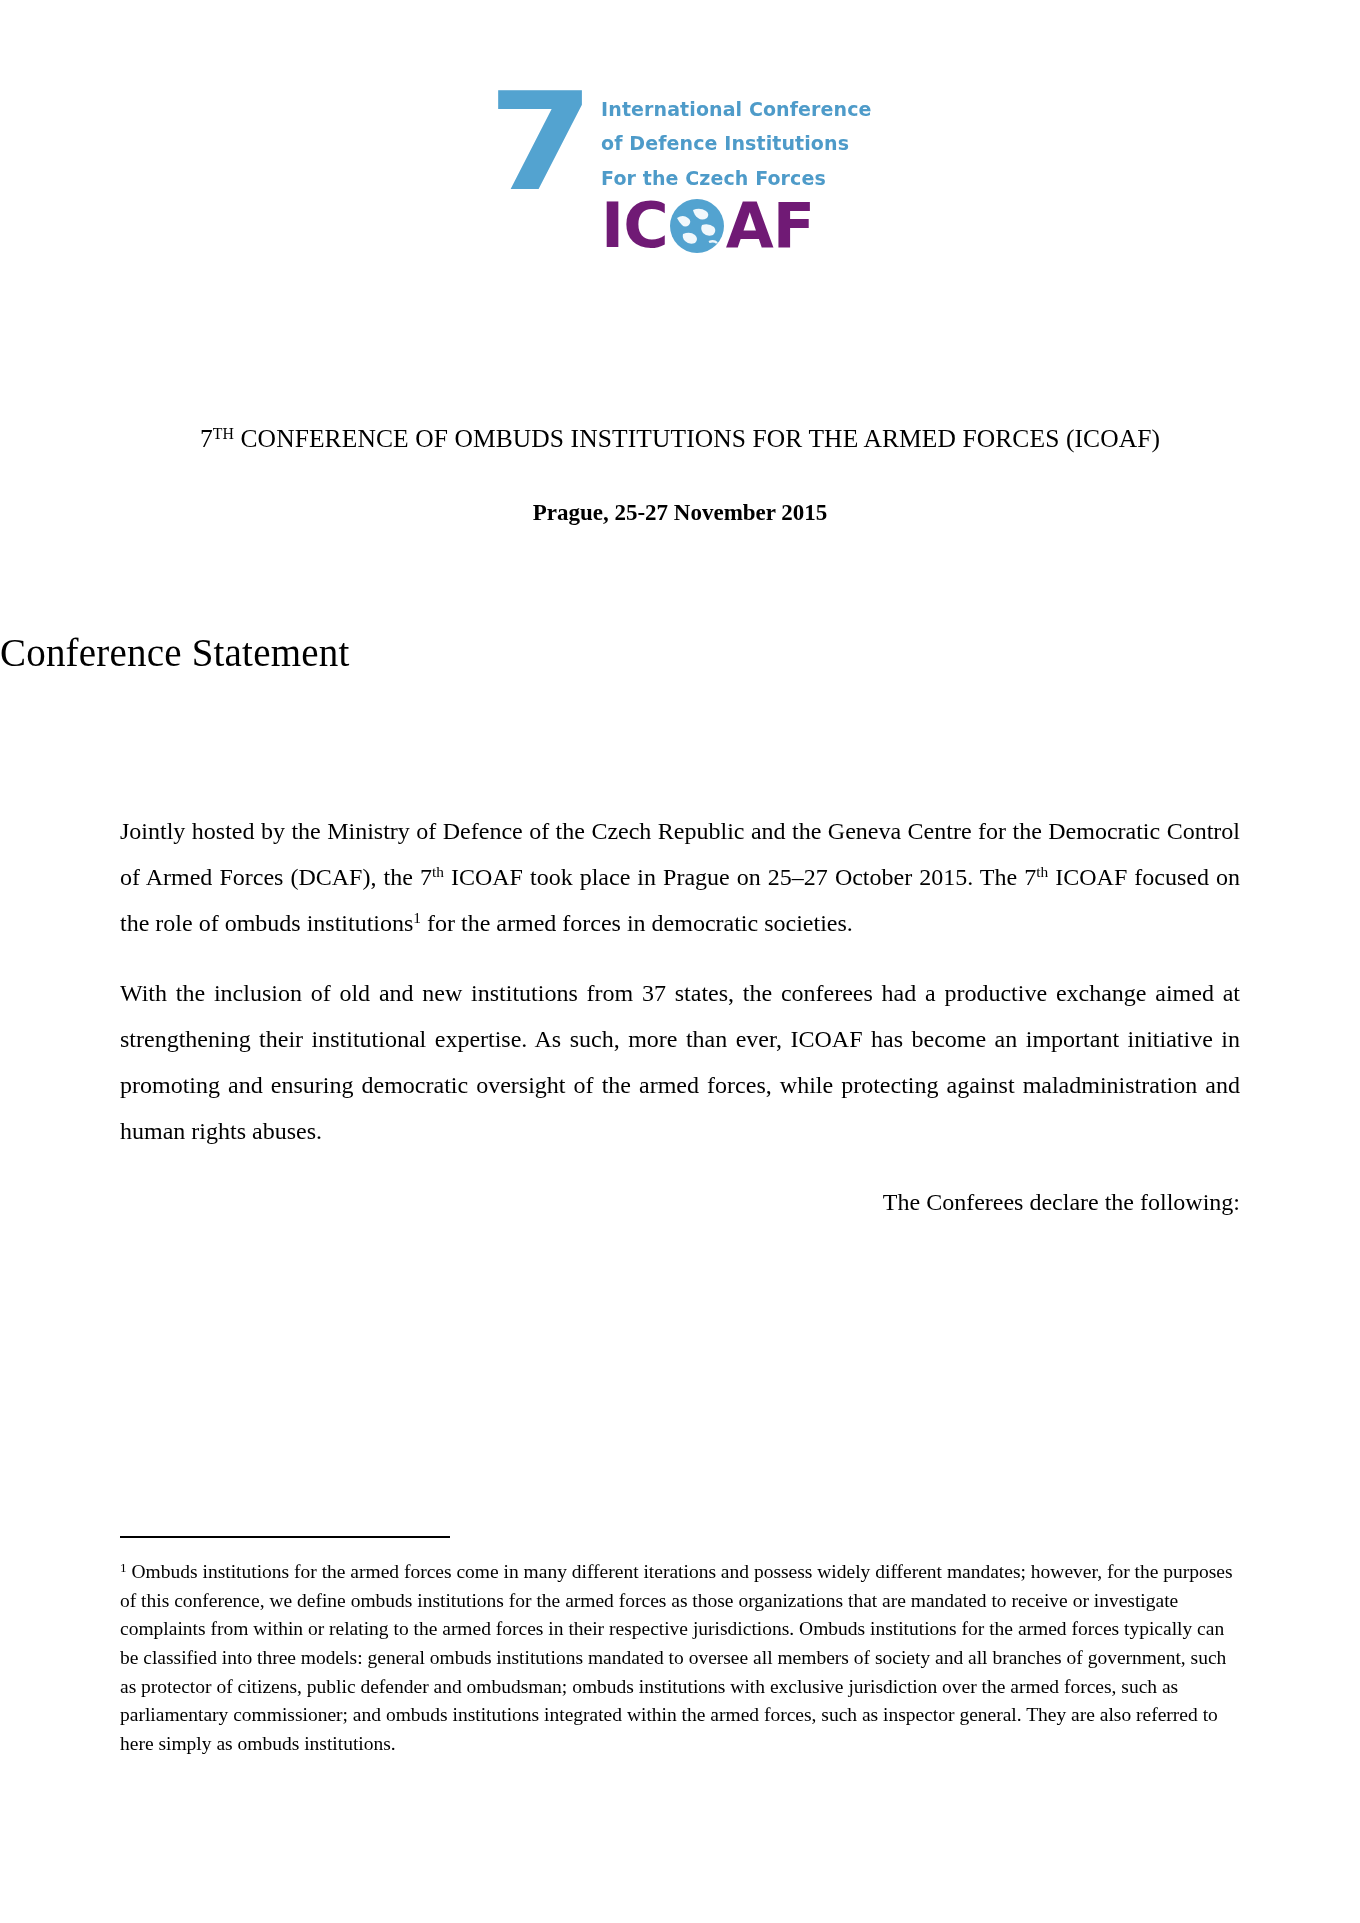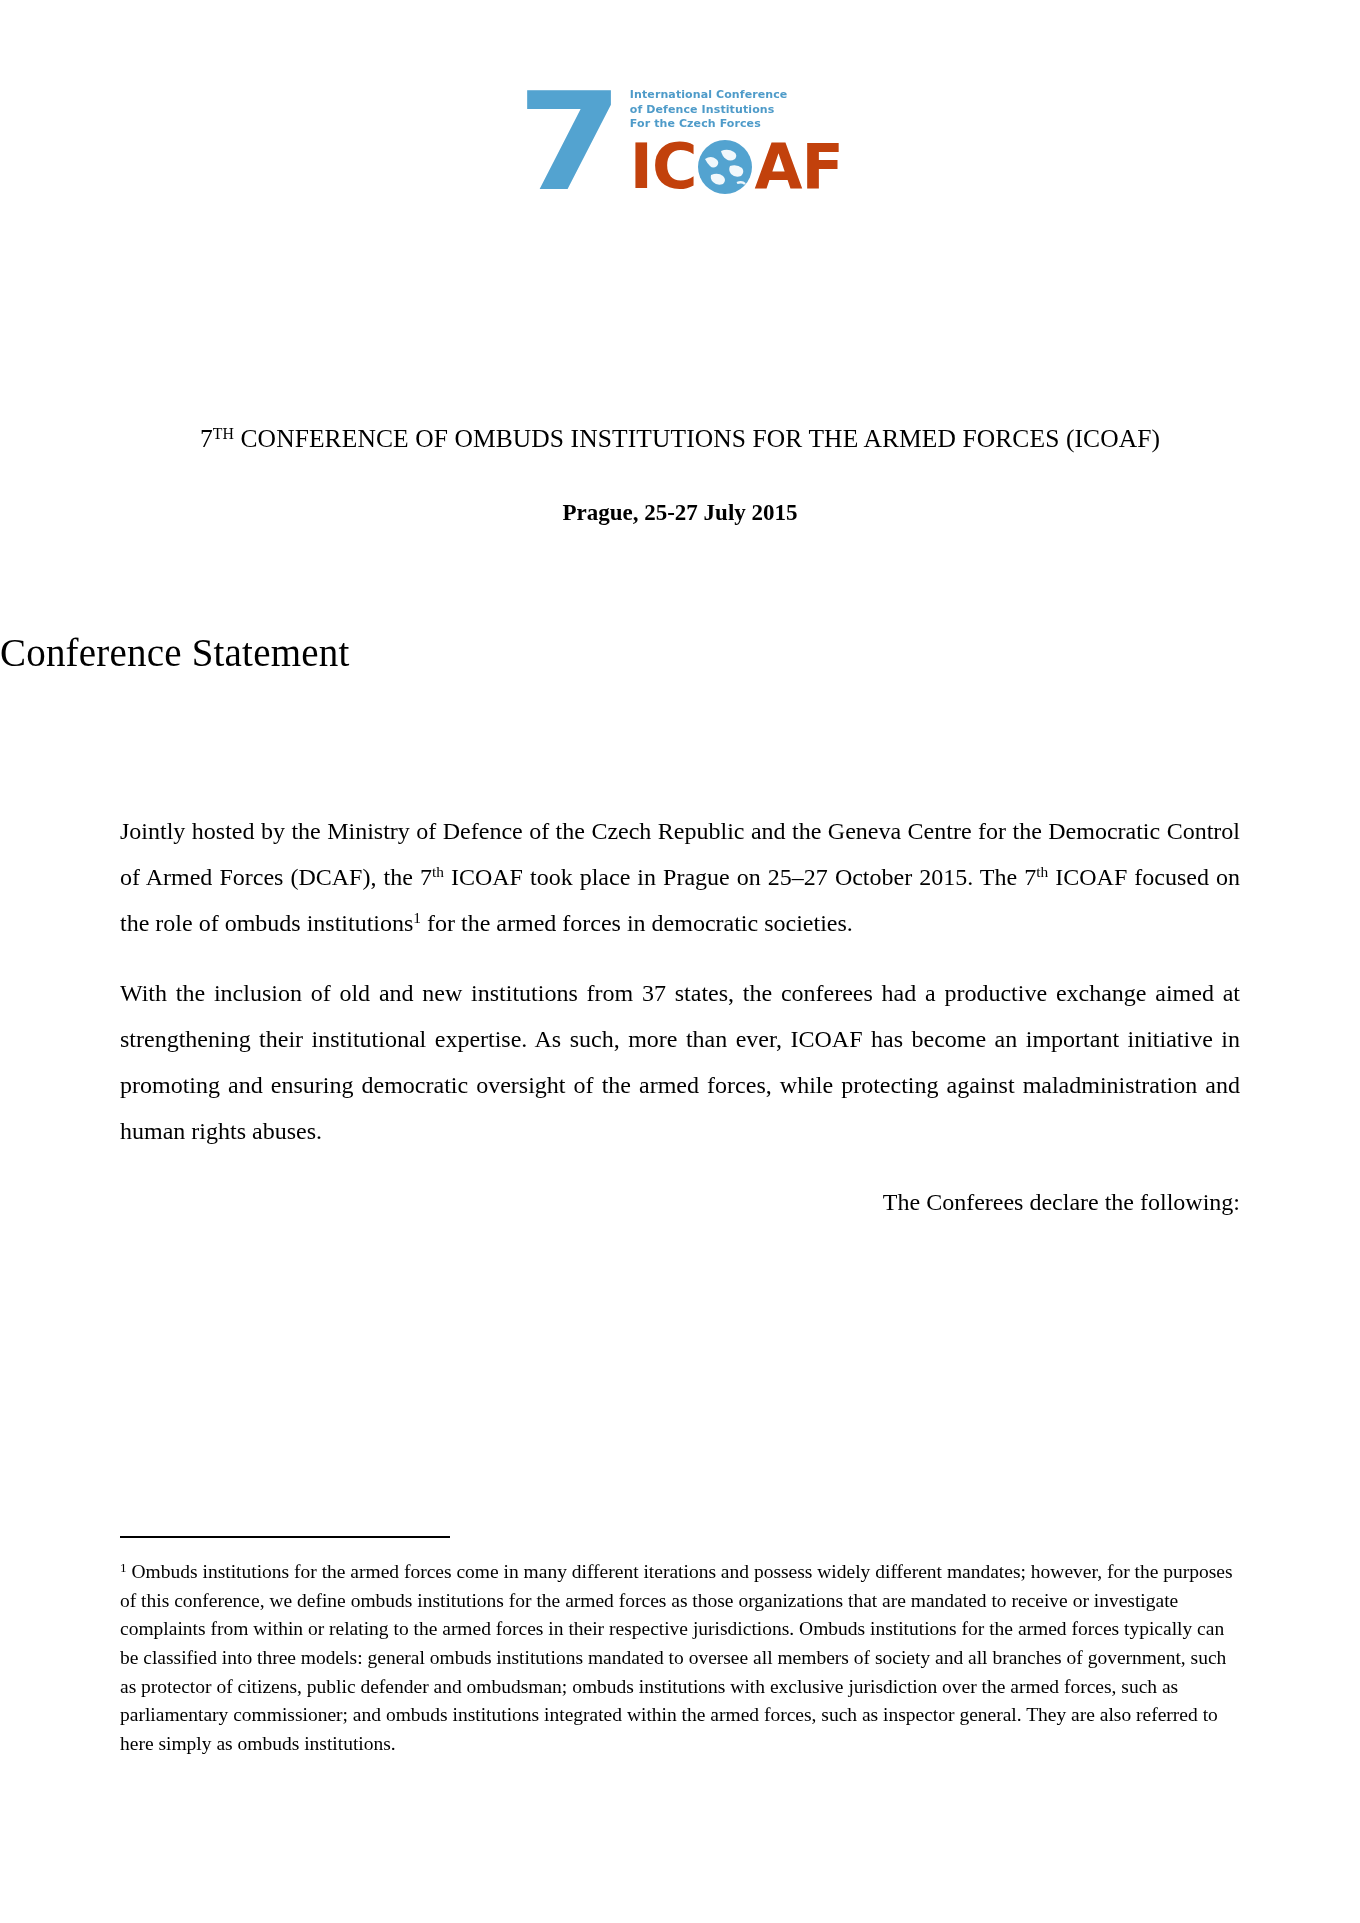--- a/index.html
+++ b/index.html
@@ -49,35 +49,36 @@
   }
   .logo-right {
     display: flex;
     flex-direction: column;
     padding-left: 22px;
     padding-top: 4px;
   }
   .logo-tagline {
     font-family: "DejaVu Sans", sans-serif;
     font-weight: 700;
-    font-size: 11px;
+    font-size: 19px;
     line-height: 1.33;
     color: #4E9BC9;
     letter-spacing: 0.1px;
     white-space: nowrap;
+    margin-top: 9px;
   }
   .logo-word {
     display: flex;
     align-items: center;
     margin-top: 4px;
     font-family: "DejaVu Sans", sans-serif;
     font-weight: 700;
     font-size: 62px;
     line-height: 1;
-    color: #c2410c;
+    color: #701a75;
     letter-spacing: -1px;
   }
   .logo-globe {
     position: relative;
     width: 56px;
     height: 56px;
     margin: 0 1px;
     flex: 0 0 auto;
   }
   .logo-globe svg { display: block; }
@@ -191,21 +192,21 @@
           <span>AF</span>
         </div>
       </div>
     </div>
   </div>
 
   <div class="title">
     <span>7</span><sup>TH</sup><span> CONFERENCE OF OMBUDS INSTITUTIONS FOR THE ARMED FORCES (ICOAF)</span>
   </div>
 
-  <div class="subtitle">Prague, 25-27 July 2015</div>
+  <div class="subtitle">Prague, 25-27 November 2015</div>
 
   <div class="doc-heading">Conference Statement</div>
 
   <div class="body-copy">
       <p class="para"><span>Jointly hosted by the Ministry of Defence of the Czech Republic and the Geneva Centre for the Democratic Control of Armed Forces (DCAF), the 7</span><sup>th</sup><span> ICOAF took place in Prague on 25–27 October 2015. The 7</span><sup>th</sup><span> ICOAF focused on the role of ombuds institutions</span><sup>1</sup><span> for the armed forces in democratic societies.</span></p>
       <p class="para"><span>With the inclusion of old and new institutions from 37 states, the conferees had a productive exchange aimed at strengthening their institutional expertise. As such, more than ever, ICOAF has become an important initiative in promoting and ensuring democratic oversight of the armed forces, while protecting against maladministration and human rights abuses.</span></p>
       <p class="para no-justify"><span>The Conferees declare the following:</span></p>
     </div>
 
   <div class="footnote">

